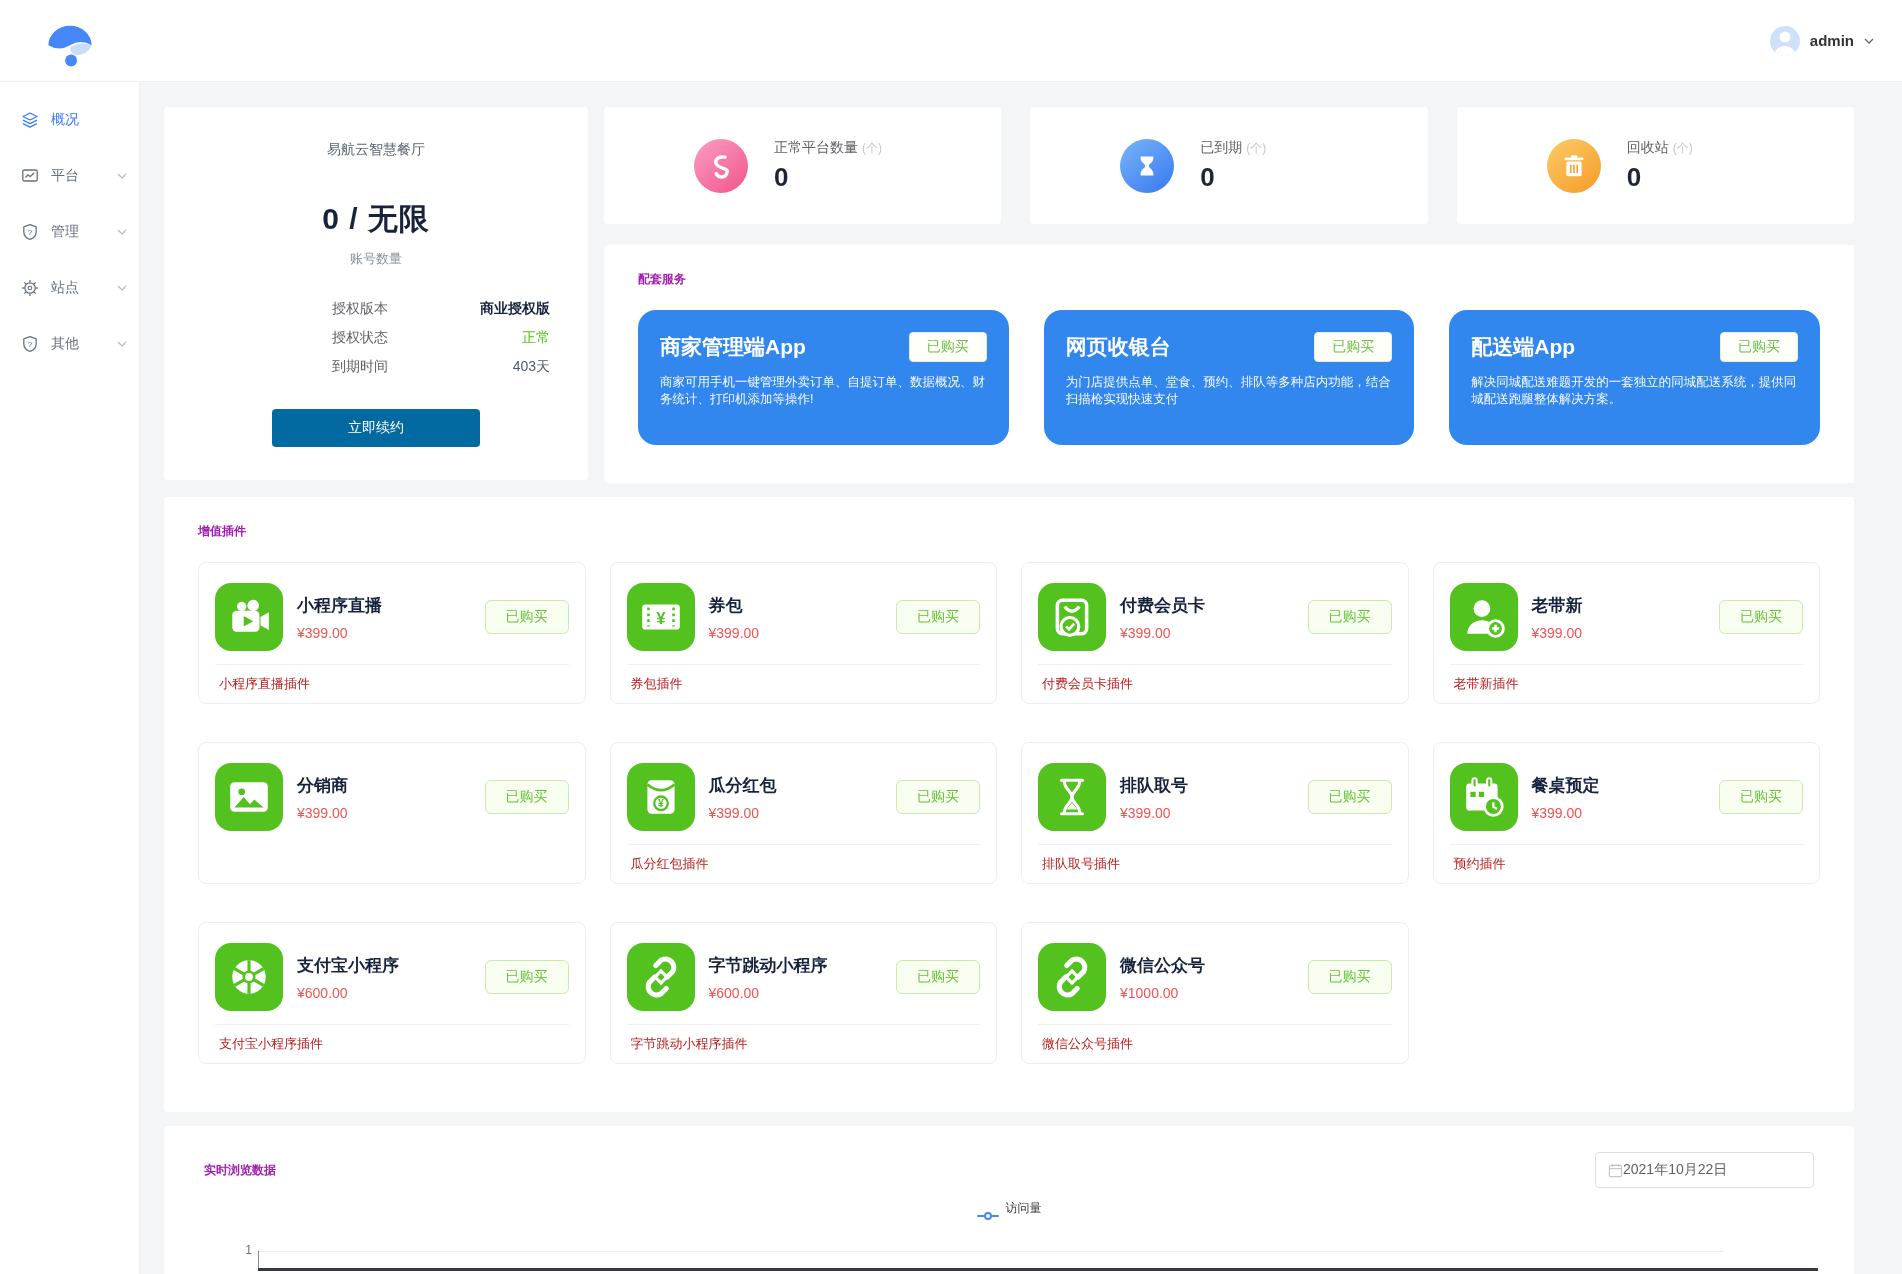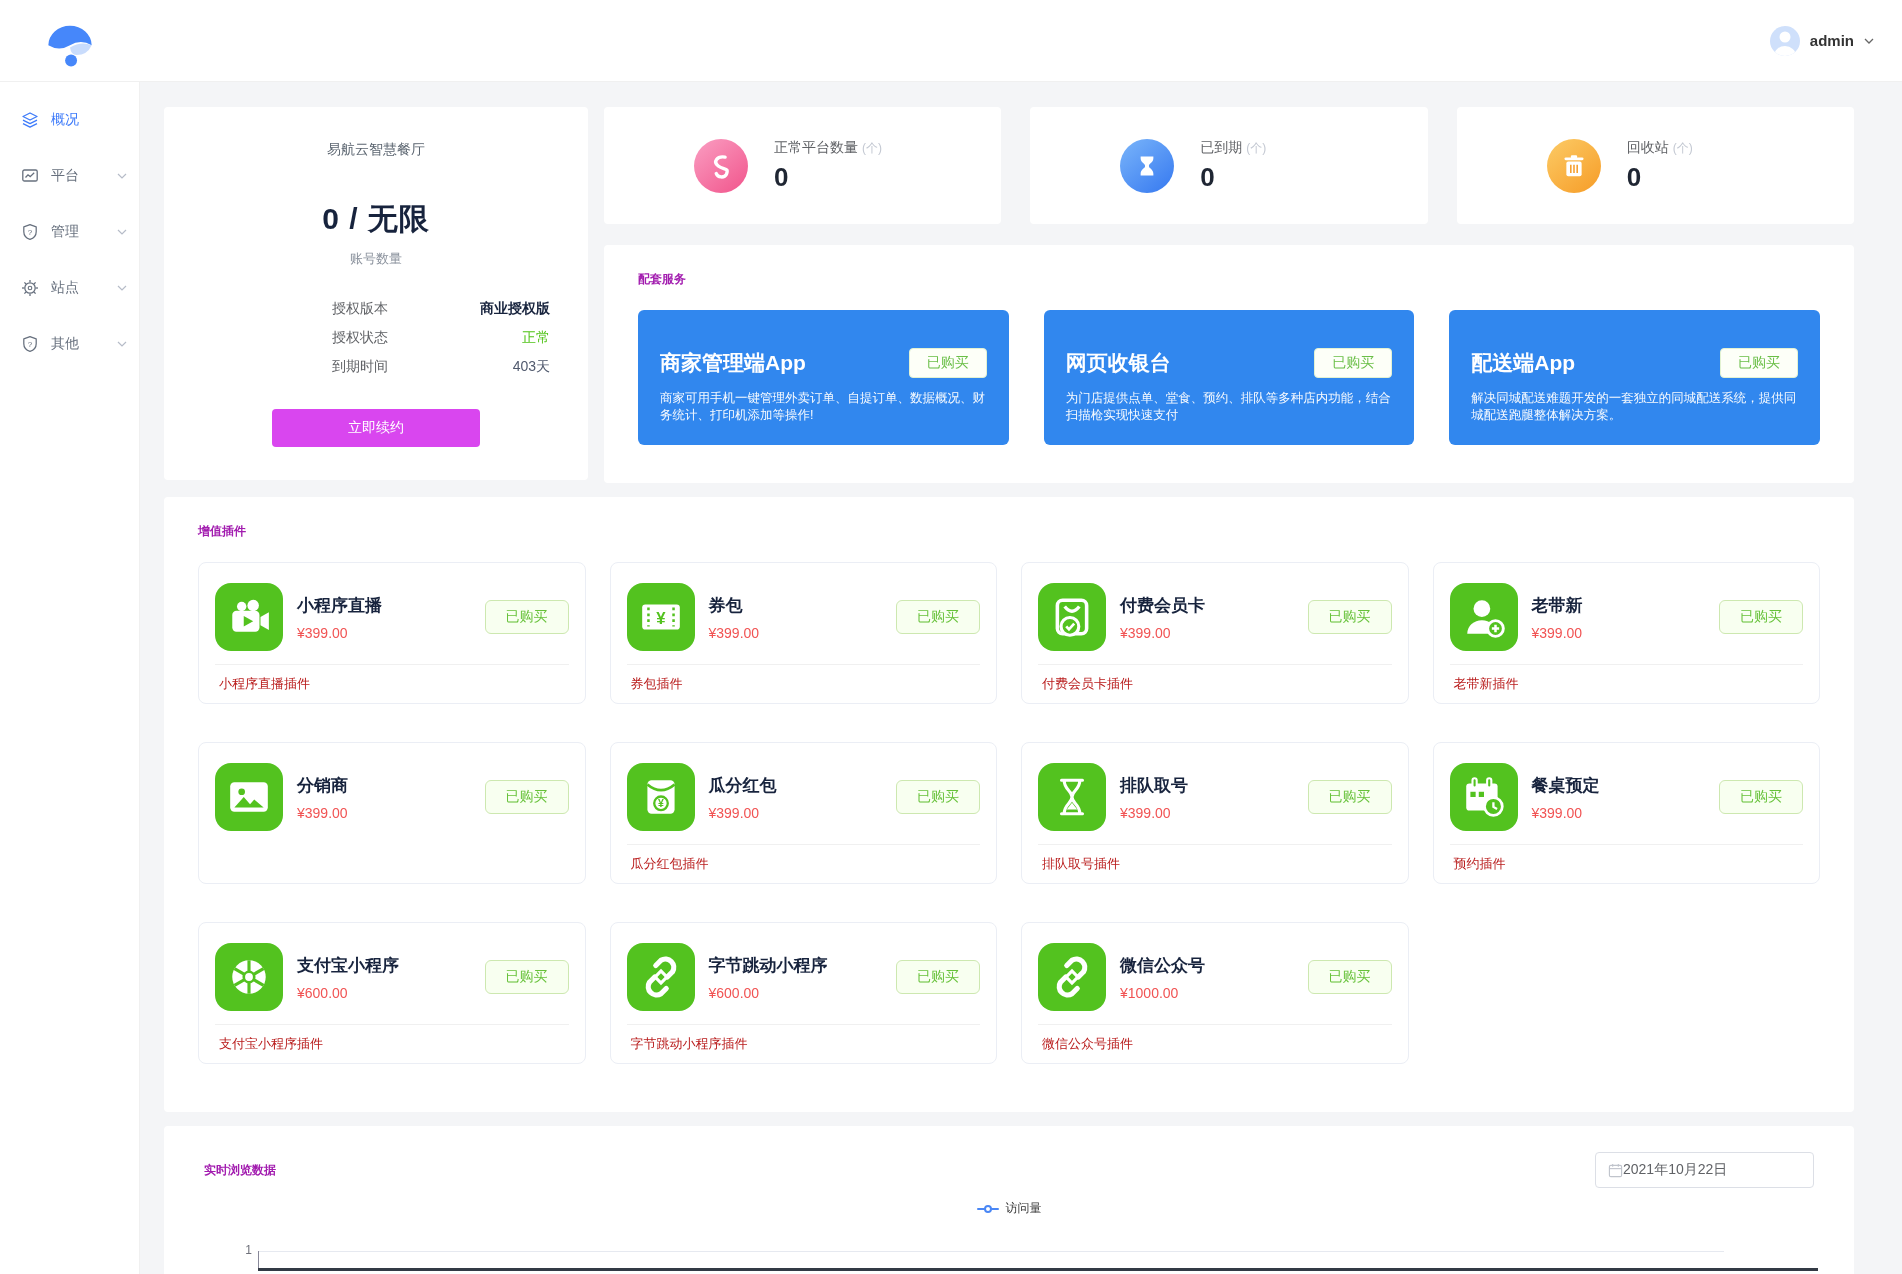--- a/index.html
+++ b/index.html
@@ -25,38 +25,38 @@
   .license{width:424px;height:373px;background:#fff;border-radius:4px;flex-shrink:0;padding-top:34px}
   .lic-title{text-align:center;color:#5b6570;font-size:14px}
   .lic-quota{text-align:center;font-size:30px;font-weight:bold;color:#17233d;margin-top:40px;letter-spacing:1px}
   .lic-quota-label{text-align:center;color:#8a919c;font-size:13px;margin-top:10px}
   .lic-rows{width:218px;margin:26px 38px 0 auto}
   .lic-row{display:flex;justify-content:space-between;line-height:29px;font-size:14px}
   .lic-row .k{color:#606266}
   .v-bold{color:#17233d;font-weight:bold}
   .v-green{color:#52c41a}
   .v-plain{color:#515a6e}
-  .renew{display:block;width:208px;height:38px;margin:28px auto 0;background:#d946ef;color:#fff;border:none;border-radius:4px;font-size:14px;cursor:pointer;font-family:inherit}
+  .renew{display:block;width:208px;height:38px;margin:28px auto 0;background:#0369a1;color:#fff;border:none;border-radius:4px;font-size:14px;cursor:pointer;font-family:inherit}
   
   .rcol{flex:1;display:flex;flex-direction:column}
   .stats{display:flex;gap:29px}
   .stat{flex:1;height:117px;background:#fff;border-radius:4px;display:flex;align-items:center;padding-left:90px}
   .stat-ico{width:54px;height:54px;border-radius:50%;display:flex;align-items:center;justify-content:center;flex-shrink:0}
   .grad-pink{background:linear-gradient(140deg,#fa9ec2,#f1548b)}
   .grad-blue{background:linear-gradient(140deg,#7ab5fa,#3578f0)}
   .grad-orange{background:linear-gradient(140deg,#fccb66,#f69c27)}
   .stat-txt{margin-left:26px}
   .stat-label{color:#606266;font-size:14px}
   .stat-unit{color:#c3c8d2;font-size:12px;margin-left:4px}
   .stat-value{font-size:26px;font-weight:bold;color:#1f2633;margin-top:5px}
   
   .panel-title{font-size:12px;font-weight:bold;color:#a21caf}
   .services{margin-top:21px;background:#fff;border-radius:4px;padding:26px 34px 38px;flex:1}
   .svc-cards{display:flex;gap:35px;margin-top:22px}
-  .svc-card{flex:1;height:135px;background:#3187ee;border-radius:6px;color:#fff;padding:38px 22px 0}
+  .svc-card{flex:1;height:135px;background:#3187ee;border-radius:18px;color:#fff;padding:22px 22px 0}
   .svc-head{display:flex;align-items:center;justify-content:space-between}
   .svc-title{font-size:21px;font-weight:bold}
   .svc-buy{background:#fdfff8;color:#6abf47;border:1px solid #e2f2d2;border-radius:4px;font-size:14px;padding:5px 17px;cursor:pointer;font-family:inherit}
   .svc-desc{margin-top:12px;font-size:12.5px;line-height:17px;opacity:.96}
   
   .plugins{margin-top:14px;background:#fff;border-radius:4px;padding:26px 34px 48px}
   .pgrid{margin-top:22px;display:grid;grid-template-columns:repeat(4,1fr);gap:38px 24px}
   .pcard{border:1px solid #ebeef5;border-radius:8px;height:142px;padding:20px 16px 0;background:#fff}
   .pc-top{display:flex;align-items:center}
   .pc-ico{width:68px;height:68px;border-radius:16px;background:#53c21f;display:flex;align-items:center;justify-content:center;flex-shrink:0}
@@ -64,21 +64,21 @@
   .pc-mid{margin-left:14px;flex:1;min-width:0}
   .pc-name{font-size:17px;font-weight:bold;color:#17233d;white-space:nowrap}
   .pc-price{margin-top:8px;font-size:14px;color:#f15353}
   .pc-buy{background:#f8fff0;border:1px solid #cde8b0;color:#67c23a;border-radius:6px;font-size:14px;padding:7px 20px;cursor:pointer;margin-left:8px;flex-shrink:0;font-family:inherit}
   .pc-foot{border-top:1px solid #f0f0f0;margin-top:13px;padding:10px 4px 0;font-size:13px;color:#b91c1c}
   
   .analytics{margin-top:14px;background:#fff;border-radius:4px;padding:26px 40px;height:260px;position:relative}
   .ana-head{display:flex;align-items:center;justify-content:space-between}
   .date-box{width:219px;height:36px;border:1px solid #dcdfe6;border-radius:4px;display:flex;align-items:center;padding:0 12px;gap:0;cursor:pointer;background:#fff}
   .date-txt{font-size:14px;color:#606266}
-  .legend{display:flex;align-items:center;justify-content:center;margin-top:12px;gap:7px;cursor:pointer}
+  .legend{display:flex;align-items:flex-end;justify-content:center;margin-top:12px;gap:7px;cursor:pointer}
   .lg-line{width:22px;height:2px;background:#4a87f5;border-radius:1px;position:relative}
   .lg-dot{position:absolute;left:7px;top:-3px;width:8px;height:8px;border-radius:50%;border:2px solid #4a87f5;background:#fff}
   .lg-lbl{font-size:12px;color:#333}
   .y-tick{position:absolute;left:66px;top:117px;width:22px;text-align:right;font-size:12px;color:#6e7079}
   .grid-line{position:absolute;left:94px;top:125px;width:1466px;height:1px;background:#e6e9f0}
   .y-axis-line{position:absolute;left:94px;top:125px;width:1px;height:18px;background:#889}
   .x-axis-line{position:absolute;left:94px;top:142px;width:1560px;height:2.5px;background:#333a45}
 </style>
 </head>
 <body>

